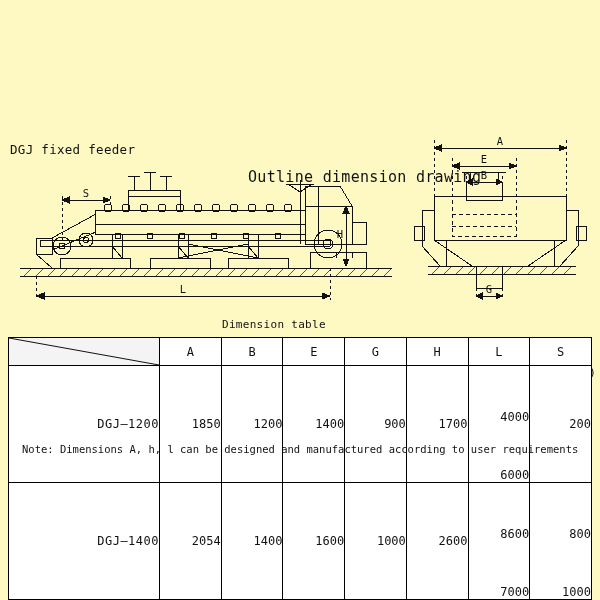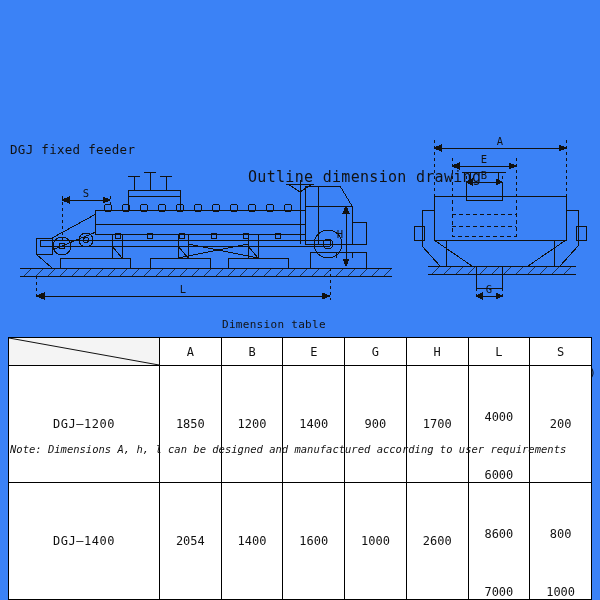--- a/index.html
+++ b/index.html
@@ -11,21 +11,21 @@
     width: 600px;
     height: 600px;
     font-family: "DejaVu Sans Mono", monospace;
     color: #111111;
     overflow: hidden;
   }
   #page {
     position: relative;
     width: 600px;
     height: 600px;
-    background: #3b82f6;
+    background: #fef9c3;
   }
 
   
   .title-left {
     position: absolute;
     left: 10px;
     top: 142px;
     font-size: 12.5px;
     letter-spacing: 0.3px;
     white-space: nowrap;
@@ -97,33 +97,33 @@
     width: 150px;
     height: 27px;
   }
   table.dim td.model {
     font-size: 12px;
     letter-spacing: 0.5px;
   }
   table.dim tr.two-line td {
     height: 31px;
     line-height: 14px;
+    text-align: right;
   }
   .stack span {
     display: block;
     line-height: 14px;
     margin-top: 44px;
   }
   .note {
     position: absolute;
-    left: 10px;
+    left: 22px;
     top: 443px;
     font-size: 10.5px;
     white-space: nowrap;
-    font-style: italic;
   }
 </style>
 </head>
 <body>
 
 <div id="page">
 
   <div class="title-left">DGJ fixed feeder</div>
   <div class="title-mid">Outline dimension drawing</div>
   <div class="title-table">Dimension table</div>

